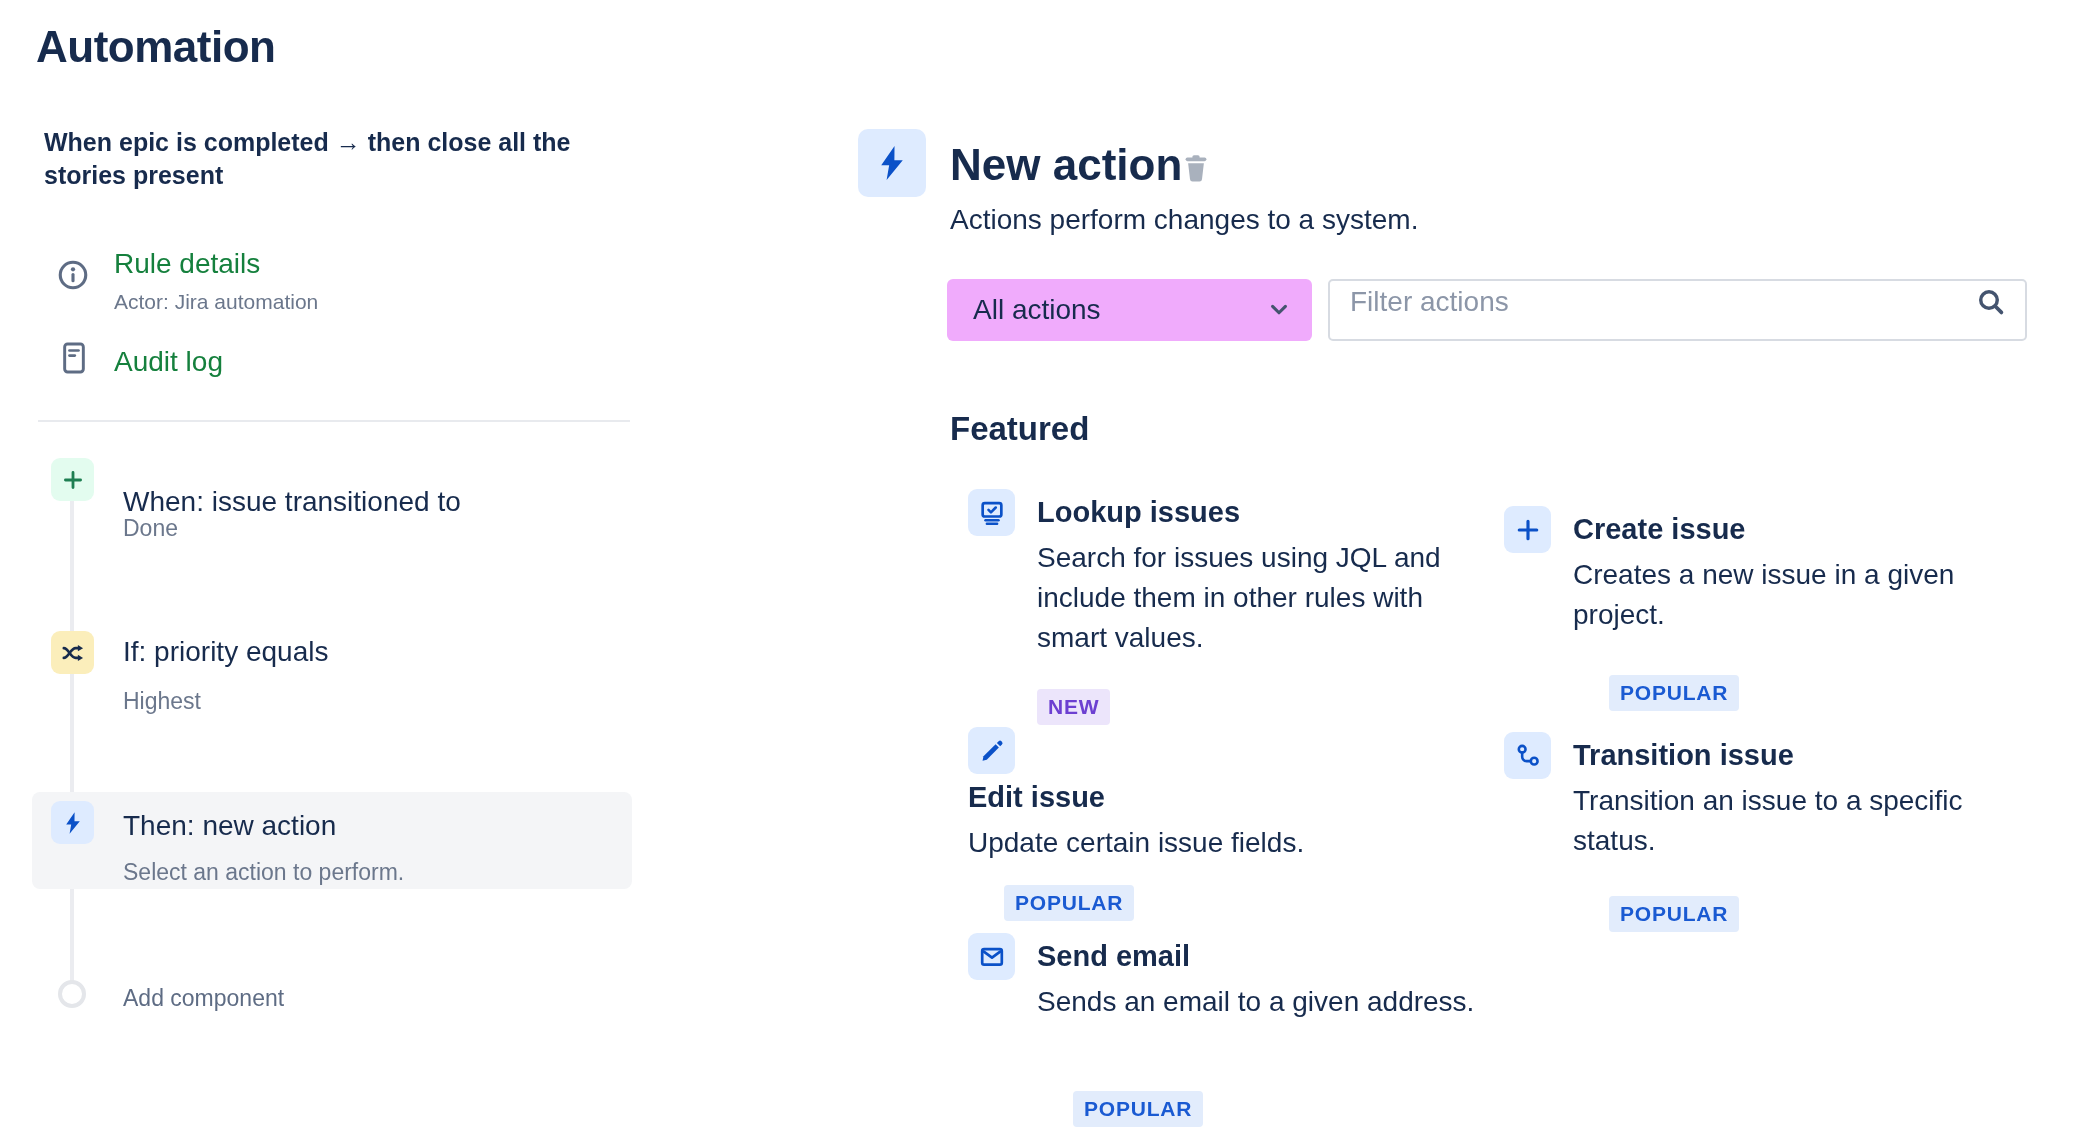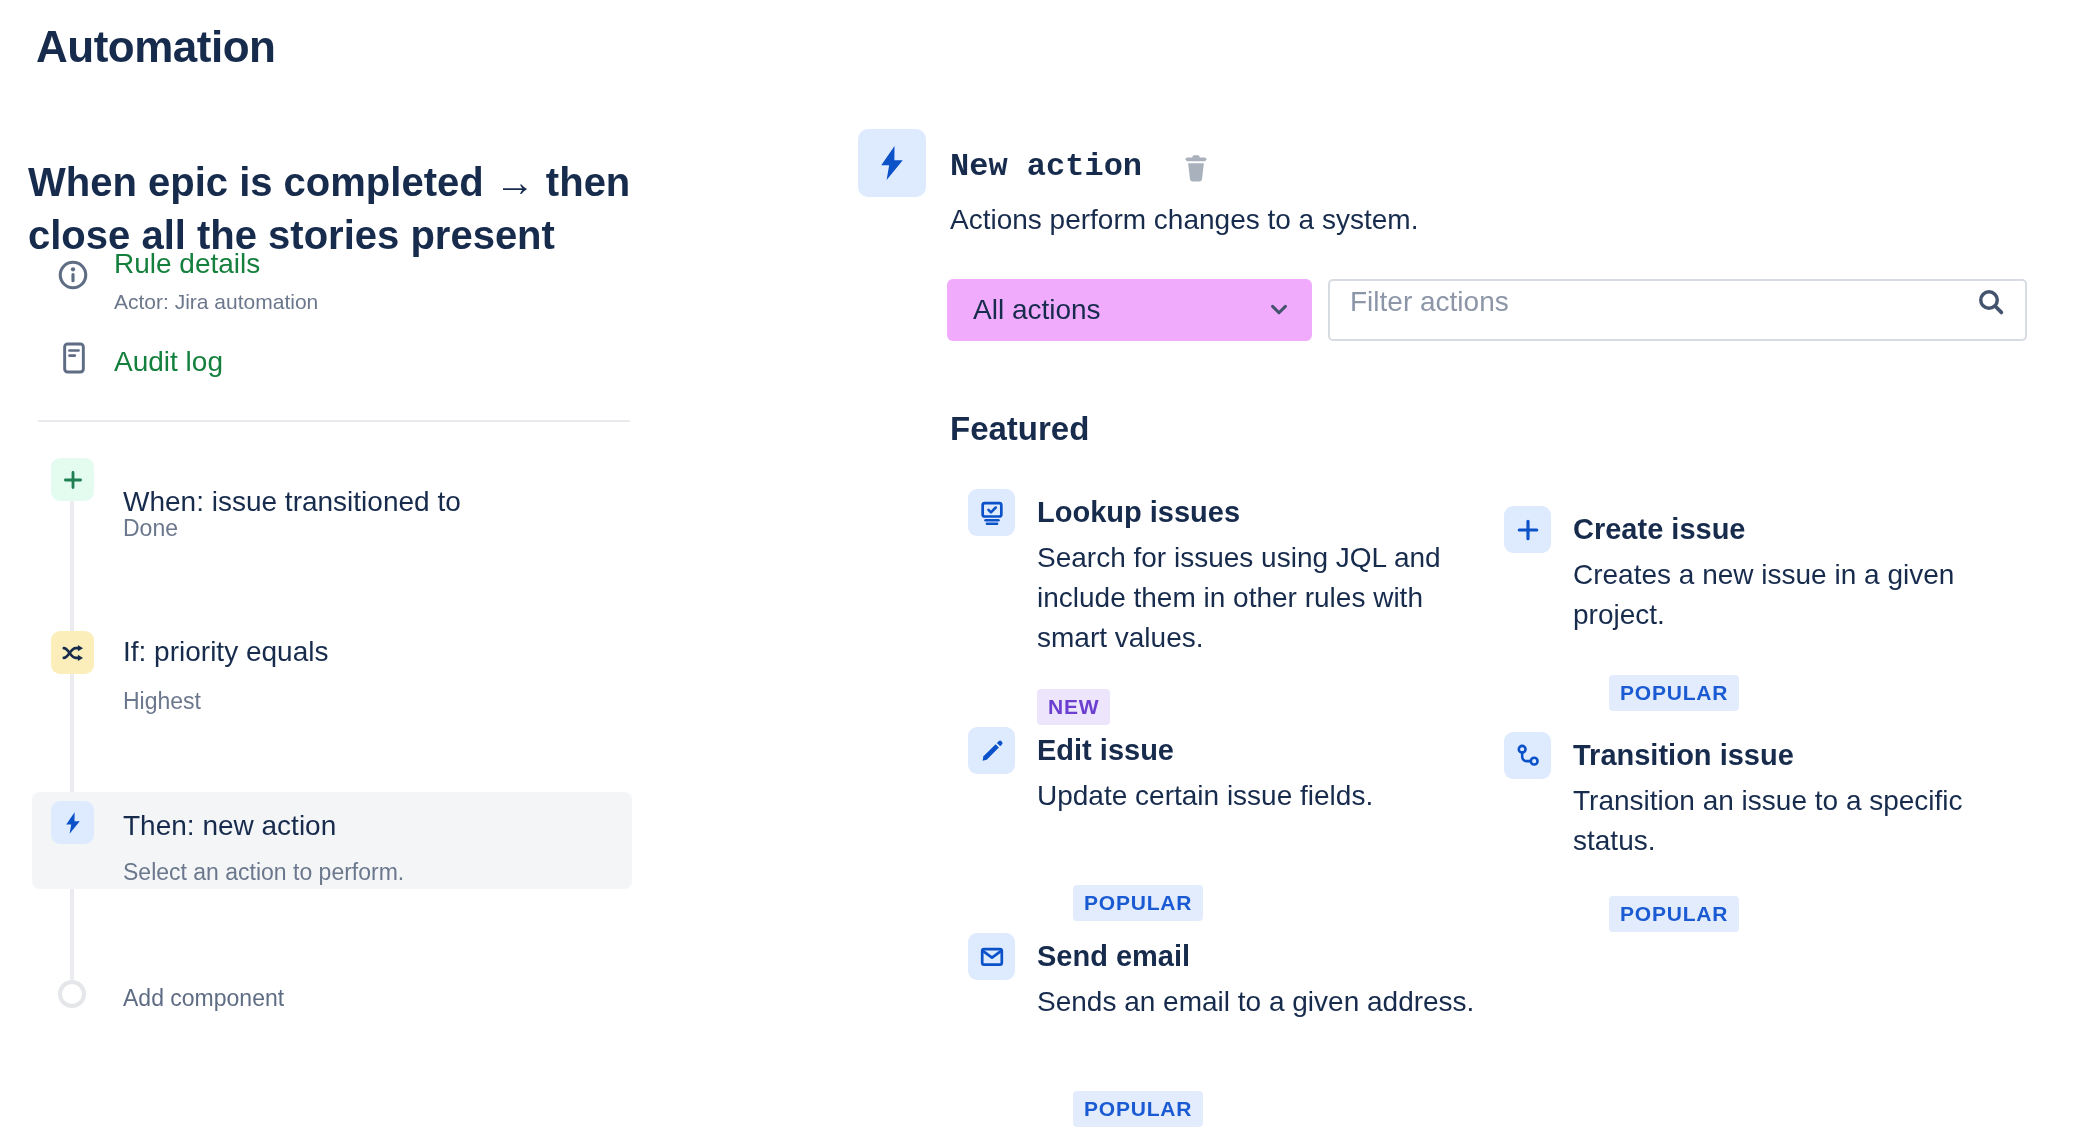--- a/index.html
+++ b/index.html
@@ -7,21 +7,21 @@
   body {
     font-family:"Liberation Sans", sans-serif;
     color:#172B4D;
     width:2100px; height:1144px;
     position:relative; overflow:hidden;
   }
   .abs { position:absolute; }
 
   
   .page-title { left:36px; top:22px; font-size:44px; font-weight:700; letter-spacing:-0.5px; }
-  .rule-title { left:28px; top:126px; width:615px; font-size:40px; font-weight:700; line-height:1.32;margin-top:30px; }
+  .rule-title { left:44px; top:126px; width:615px; font-size:25px; font-weight:700; line-height:1.32; }
 
   .nav-icon { color:#5E6C84; }
   .info-icon  { left:56px; top:258px; width:34px; height:34px; }
   .audit-icon { left:58px; top:340px; width:32px; height:36px; }
   .nav-label  { font-size:28px; color:#15803d; }
   .rule-details-label { left:114px; top:248px; }
   .actor-label { left:114px; top:290px; font-size:21px; color:#6B778C; }
   .audit-label { left:114px; top:346px; }
 
   .divider { left:38px; top:420px; width:592px; height:2px; background:#E8EAEE; }
@@ -45,21 +45,21 @@
   .if-sub     { left:123px; top:688px; }
   .then-row   { left:32px; top:792px; width:600px; height:97px; background:#F4F5F7; border-radius:8px; z-index:1; }
   .then-label { left:123px; top:810px; z-index:2; }
   .then-sub   { left:123px; top:859px; z-index:2; }
 
   .add-circle { left:58px; top:980px; width:28px; height:28px; border:4px solid #E4E6EA; border-radius:50%; background:#fff; z-index:2; }
   .add-label  { left:123px; top:985px; font-size:23px; color:#5E6C84; }
 
   
   .panel-icon-box { left:858px; top:129px; width:68px; height:68px; border-radius:10px; background:#DEEBFF; display:flex; align-items:center; justify-content:center; }
-  .panel-title { left:950px; top:148px; font-size:32px; font-weight:700;font-family:Liberation Mono, monospace; }
+  .panel-title { left:950px; top:140px; font-size:44px; font-weight:700; }
   .trash-icon  { left:1180px; top:151px; width:32px; height:32px; }
   .panel-desc  { left:950px; top:204px; font-size:28px; }
 
   .dropdown { left:947px; top:279px; width:365px; height:62px; background:#f0abfc; border-radius:6px;
               display:flex; align-items:center; justify-content:space-between; padding:0 22px 0 26px; cursor:pointer; }
   .dropdown-value { font-size:28px; color:#172B4D; }
 
   .search-box { left:1328px; top:279px; width:699px; height:62px; background:#fff; border:2px solid #D7DBE2; border-radius:5px;
                 display:flex; align-items:center; padding:0 18px 16px 6px; }
   .search-input { flex:1; border:none; outline:none; font-size:28px; color:#172B4D; background:transparent;
@@ -74,21 +74,21 @@
   .card-body { position:relative; width:455px; height:100%; }
   .card-title { font-size:29px; font-weight:700; color:#172B4D; padding-top:7px; }
   .card-desc  { font-size:28px; line-height:1.42; color:#172B4D; margin-top:9px; }
   .badge { position:absolute; left:0; bottom:0; display:inline-block; padding:6px 11px; border-radius:4px;
            font-size:21px; font-weight:700; letter-spacing:0.8px; }
   .badge-new     { background:#ECE5FB; color:#6C3FD1; }
   .badge-popular { background:#E2ECFC; color:#1A5AD2;margin-left:36px; }
 
   .card-lookup     { left:968px;  top:489px; height:236px; }
   .card-create     { left:1504px; top:506px; height:205px; }
-  .card-edit       { left:968px;  top:727px; height:194px; }
+  .card-edit       { left:968px;  top:727px; height:194px;flex-direction:column; }
   .card-transition { left:1504px; top:732px; height:200px; }
   .card-email      { left:968px;  top:933px; height:194px; }
 
   svg { display:block; }
 </style>
 </head>
 <body>
 
 <h1 class="abs page-title">Automation</h1>
 

